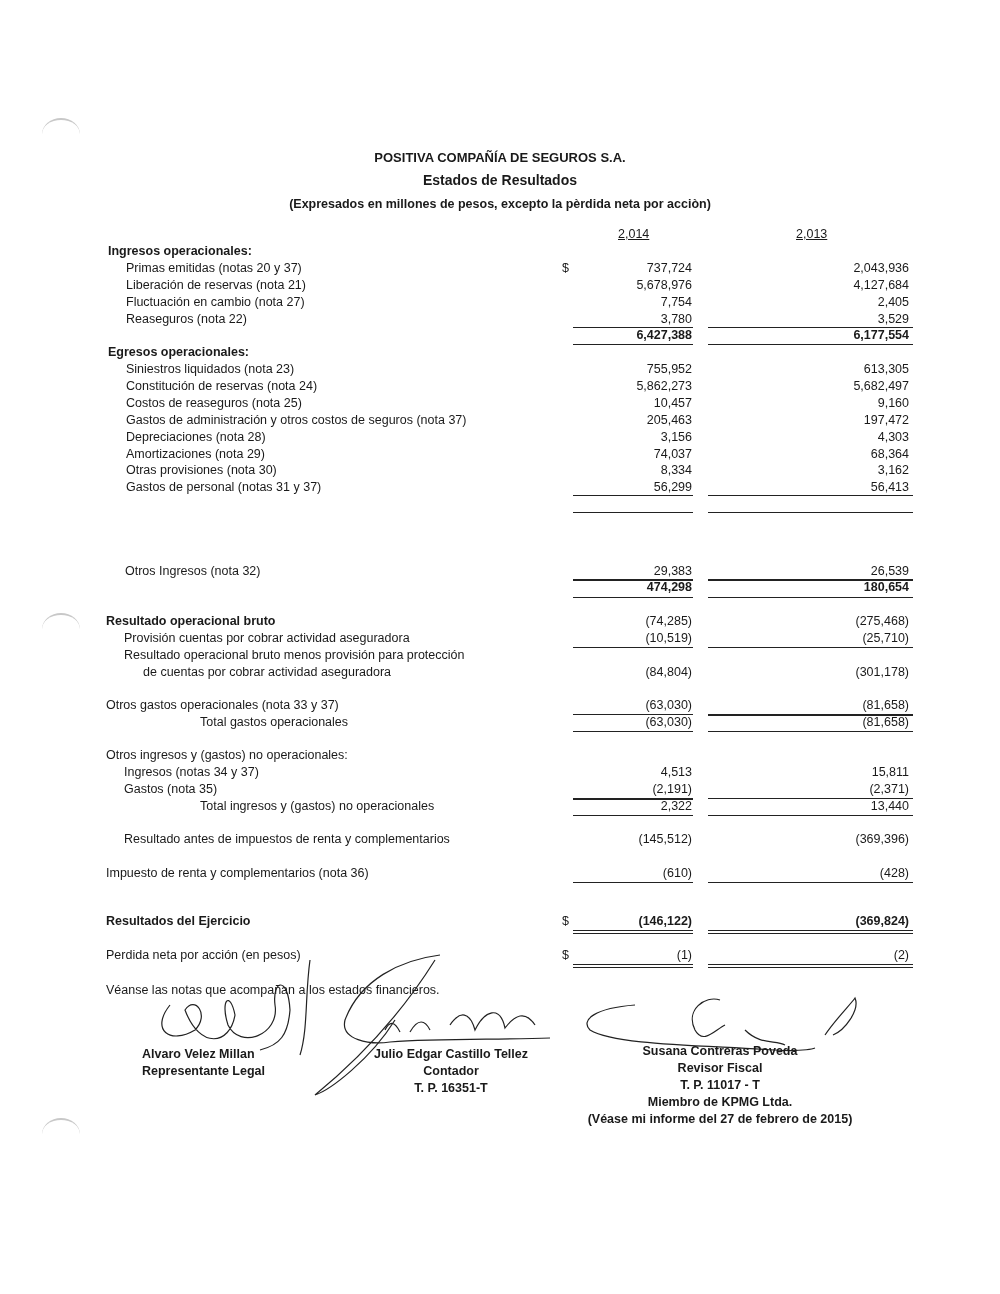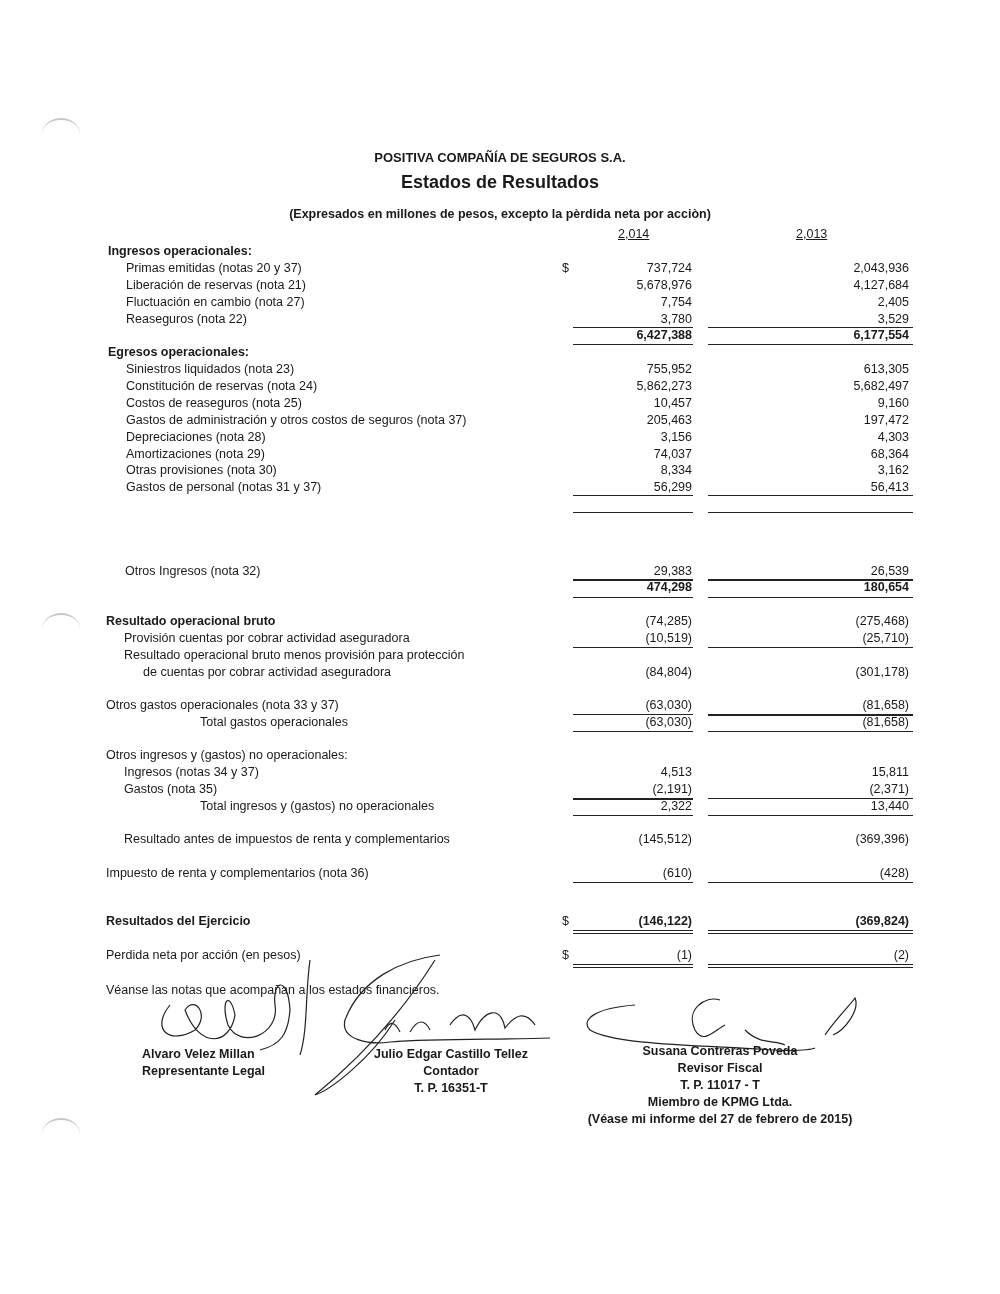--- a/index.html
+++ b/index.html
@@ -3,23 +3,23 @@
 <meta charset="utf-8">
 <style>
   html, body { margin: 0; padding: 0; background: #ffffff; }
   body { width: 1000px; height: 1294px; position: relative; overflow: hidden;
          font-family: "Liberation Sans", sans-serif; color: #1a1a1a; }
   .page { position: absolute; left: 0; top: 0; width: 876px; height: 1294px; }
   .hole { position: absolute; left: 42px; width: 38px; height: 30px;
           border-top: 2px solid #c8c8c8; border-radius: 50% 50% 0 0; }
   .center { position: absolute; left: 0; width: 1000px; text-align: center; font-weight: bold; }
   .t1 { top: 150px; font-size: 13px; }
-  .t2 { top: 172px; font-size: 18px; }
+  .t2 { top: 172px; font-size: 14px; }
   .t3 { top: 191px; font-size: 12.5px; }
-  .t4 { top: 207px; font-size: 12.5px; }
+  .t4 { top: 197px; font-size: 12.5px; }
   .yr { position: absolute; top: 227px; font-size: 12.5px; text-decoration: underline; }
   .row { position: absolute; left: 0; width: 1000px; height: 17px; font-size: 12.5px; }
   .row .lbl { position: absolute; white-space: nowrap; }
   .row .cur { position: absolute; left: 562px; }
   .row .v1 { position: absolute; right: 308px; text-align: right; }
   .row .v2 { position: absolute; right: 91px; text-align: right; }
   .bold { font-weight: bold; }
   .line { position: absolute; height: 0; border-top: 1.3px solid #222; }
   .c1 { left: 573px; width: 120px; }
   .c2 { left: 708px; width: 205px; }

